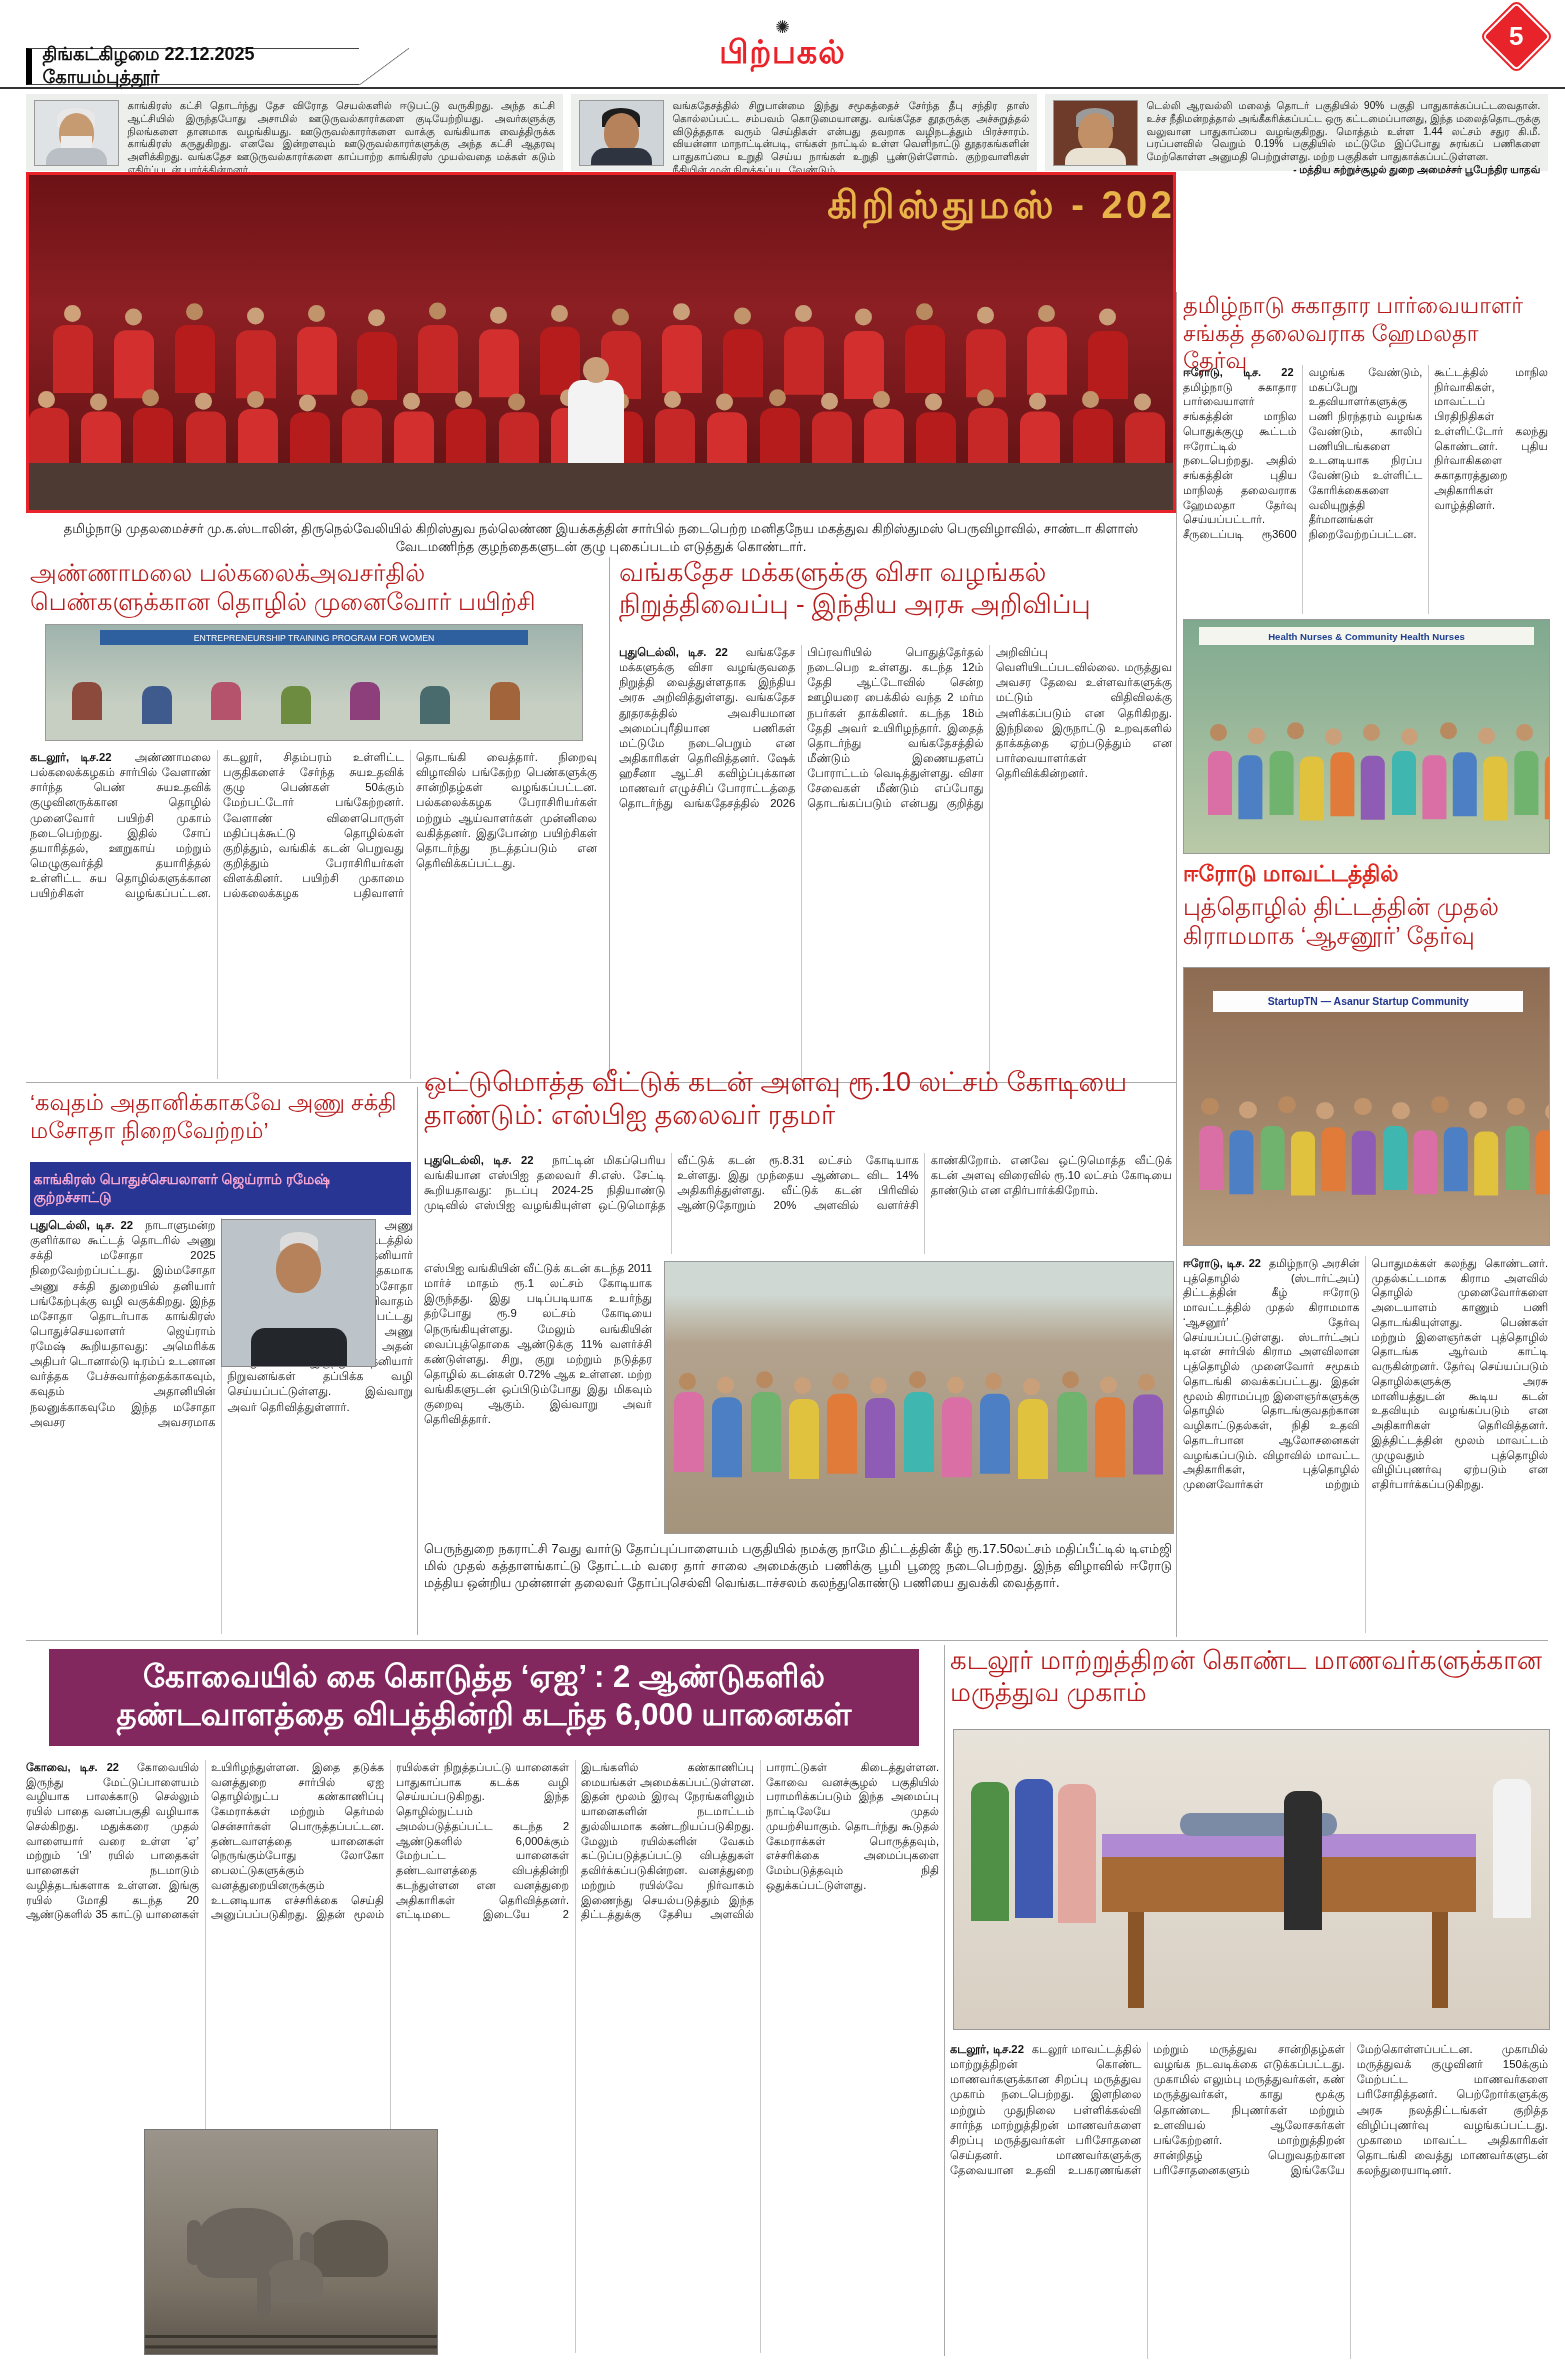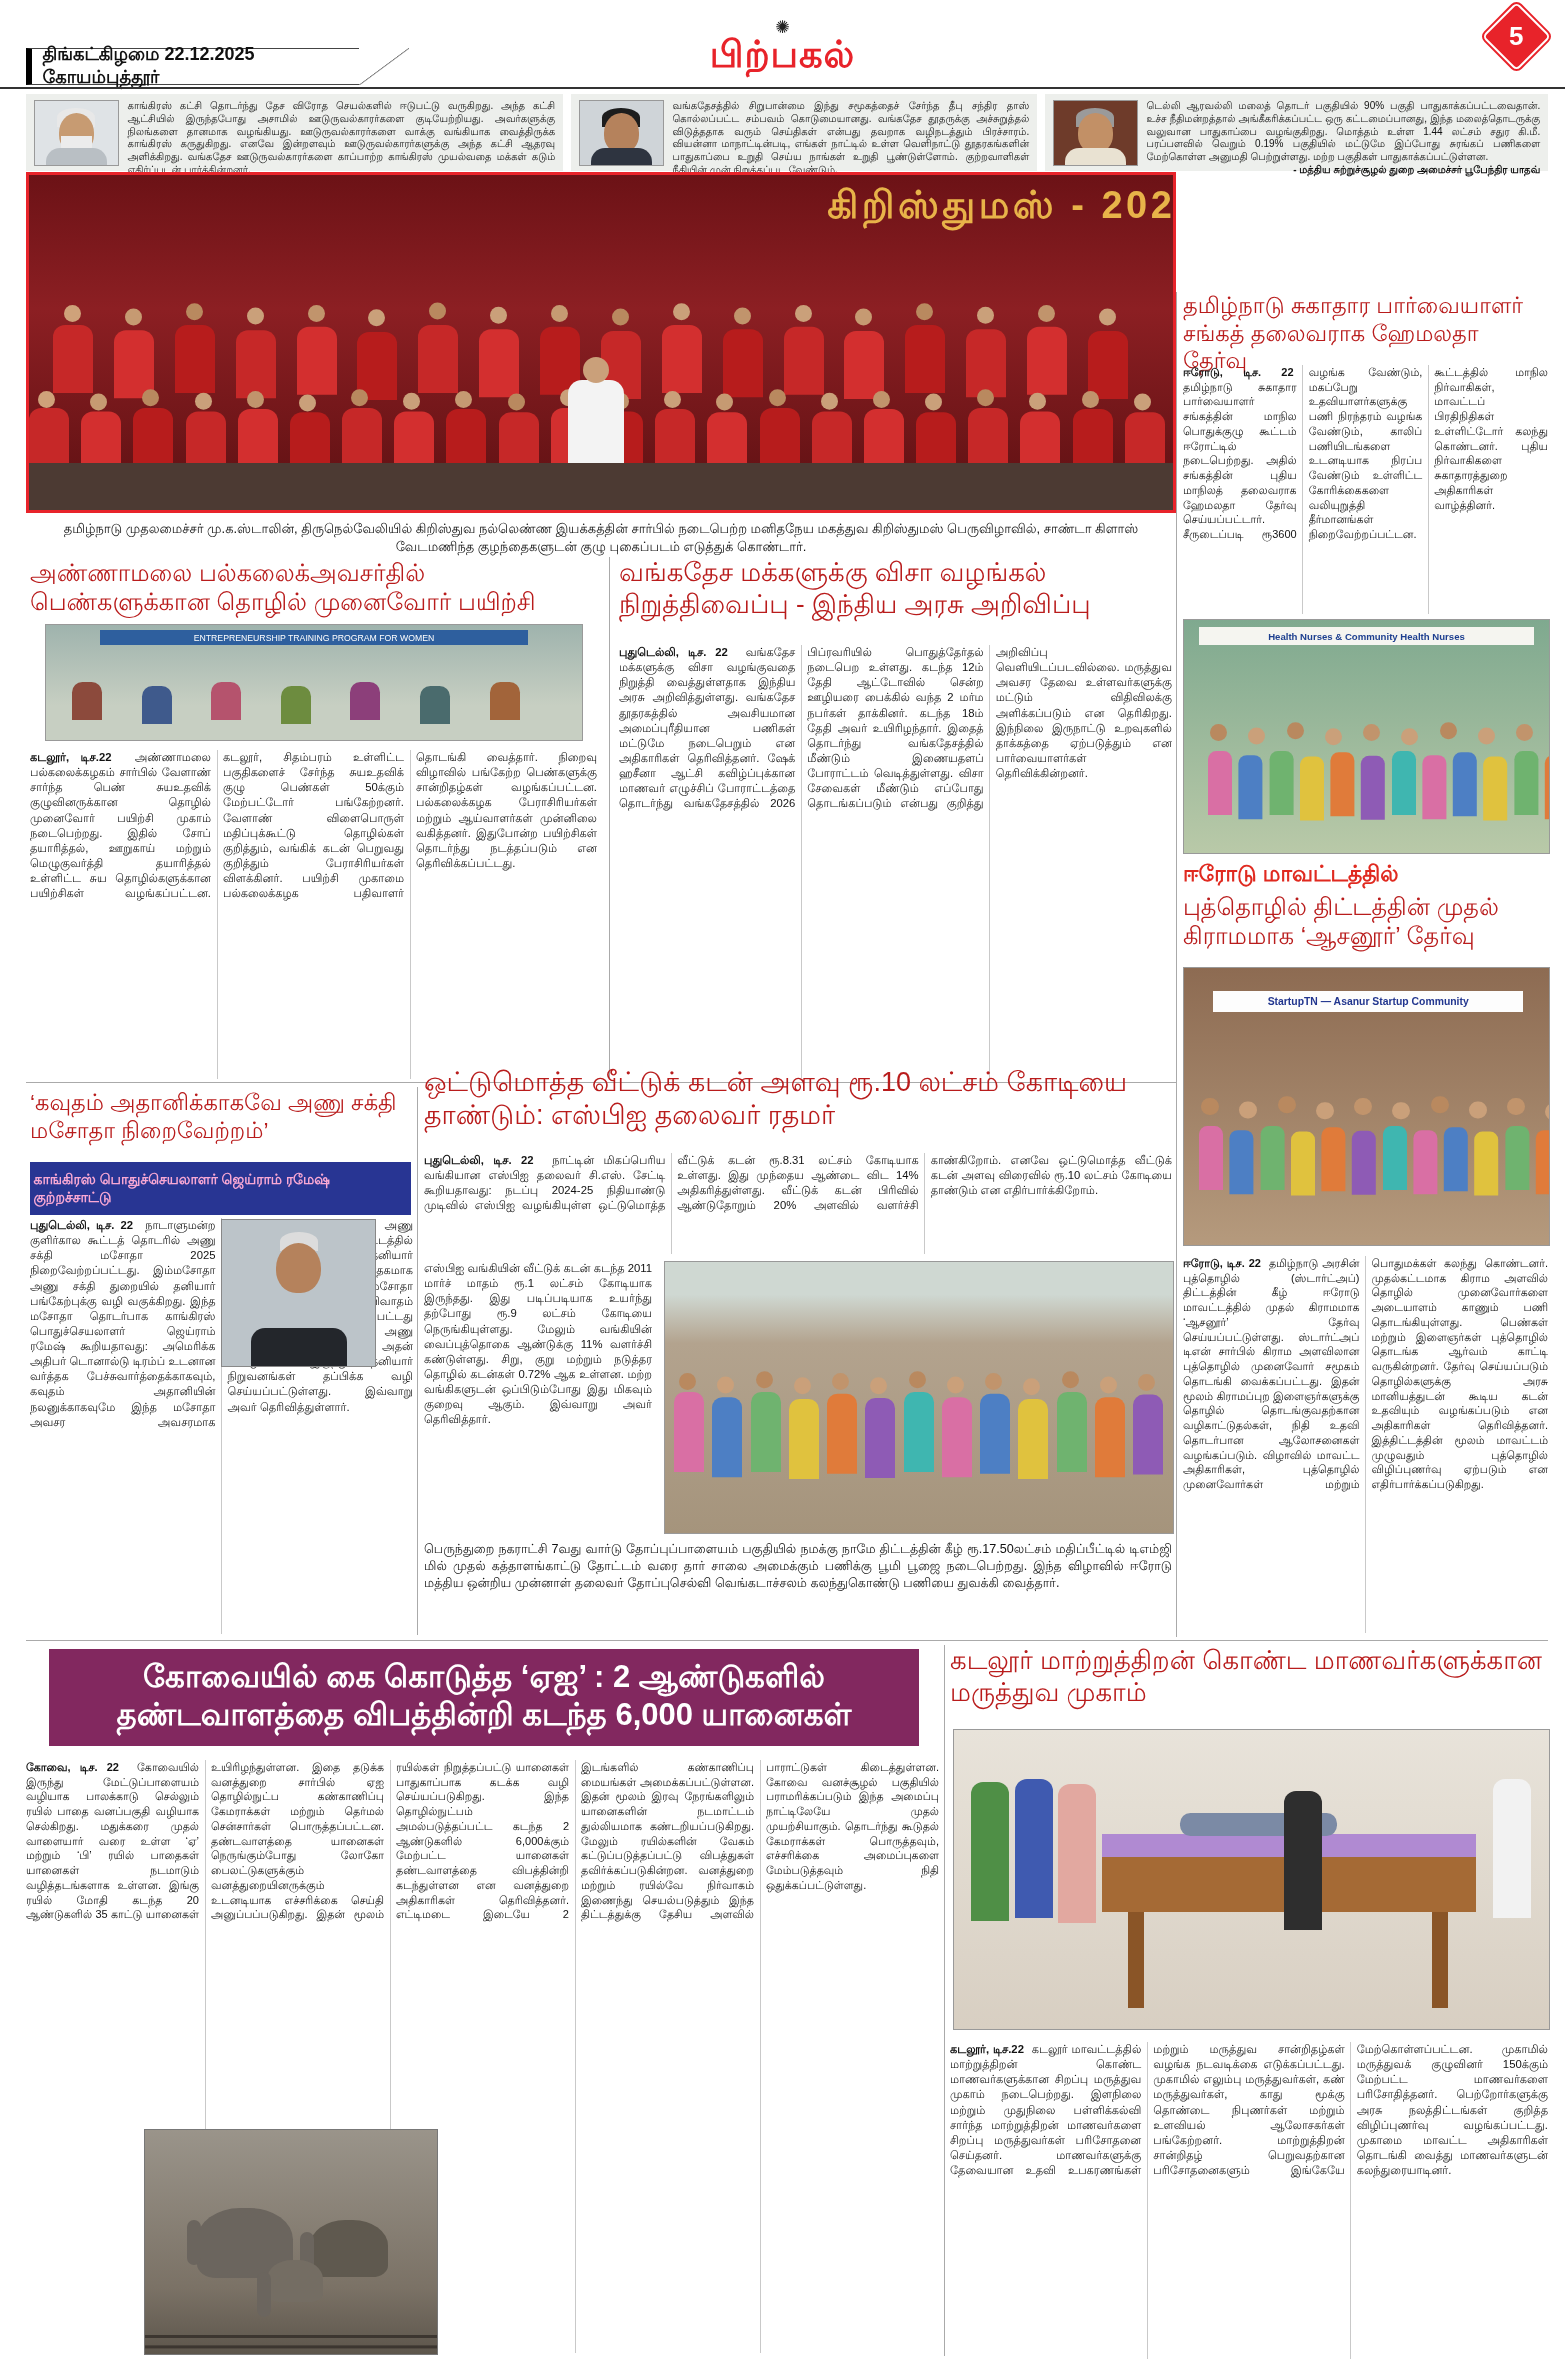--- a/index.html
+++ b/index.html
@@ -6,21 +6,21 @@
   .page{position:relative;width:1565px;height:2366px;background:#fff;margin:0 auto;
         font-family:"Liberation Sans",sans-serif;color:#111;overflow:hidden;}
   
   .datebox{position:absolute;left:26px;top:48px;width:330px;height:35px;border:0.9px solid #444;
            border-left:6px solid #000;display:flex;align-items:center;padding-left:10.4px;
            font-weight:bold;font-size:18px;}
   .datebox:after{content:"";position:absolute;right:-37px;top:-0.9px;width:50px;height:37px;
            background:linear-gradient(to bottom right,#fff 49%,#777 50%,#fff 52%);}
   .masthead{position:absolute;left:0;top:19px;width:100%;text-align:center;}
   .masthead .emblem{font-size:17.4px;color:#222;line-height:1;}
-  .masthead .title{font-size:37px;font-weight:bold;color:#e8232a;line-height:1;letter-spacing:0.9px;}
+  .masthead .title{font-size:32px;font-weight:bold;color:#e8232a;line-height:1;letter-spacing:0.9px;}
   .pagediamond{position:absolute;right:24px;top:12px;width:45px;height:45px;transform:rotate(45deg);
            background:#e8232a;border:2.6px solid #fff;outline:2.6px solid #e8232a;border-radius:5.2px;
            display:flex;align-items:center;justify-content:center;}
   .pagediamond span{transform:rotate(-45deg);color:#fff;font-size:26px;font-weight:bold;}
   .head-rule{position:absolute;left:0;top:87px;width:1565px;height:1.7px;background:#333;}
   
   .brief{position:absolute;top:94px;height:77px;background:#edefec;display:flex;gap:8.7px;padding:6px 7.8px;box-sizing:border-box;}
   .b1{left:26px;width:537px;}
   .b2{left:571px;width:466px;}
   .b3{left:1045px;width:503px;}

